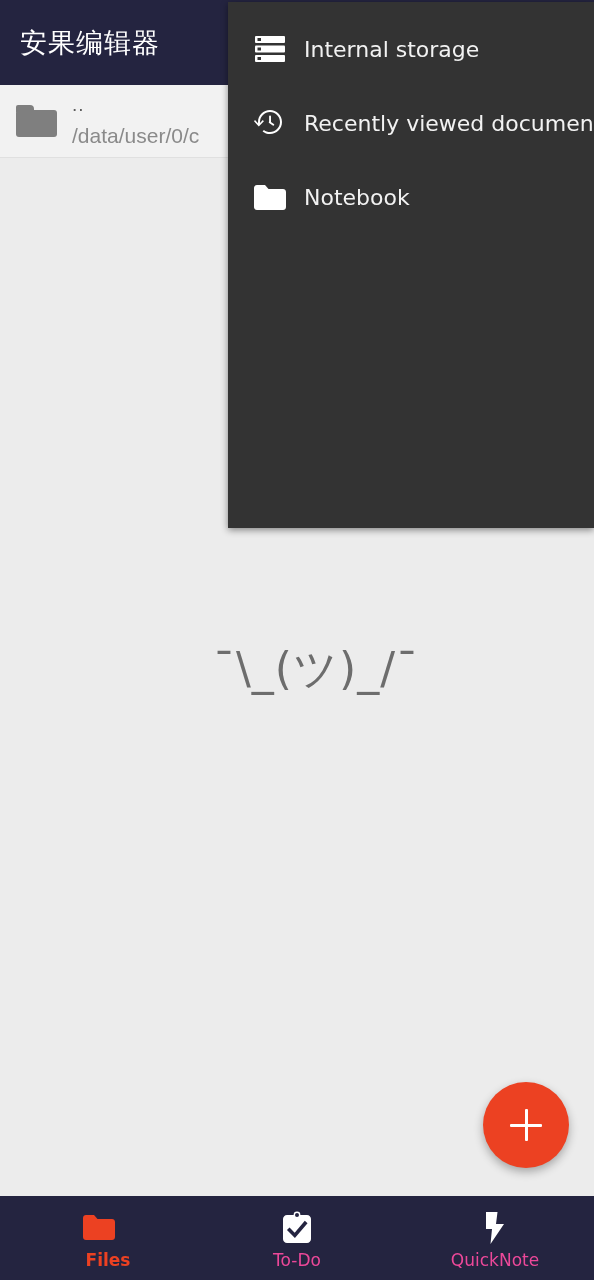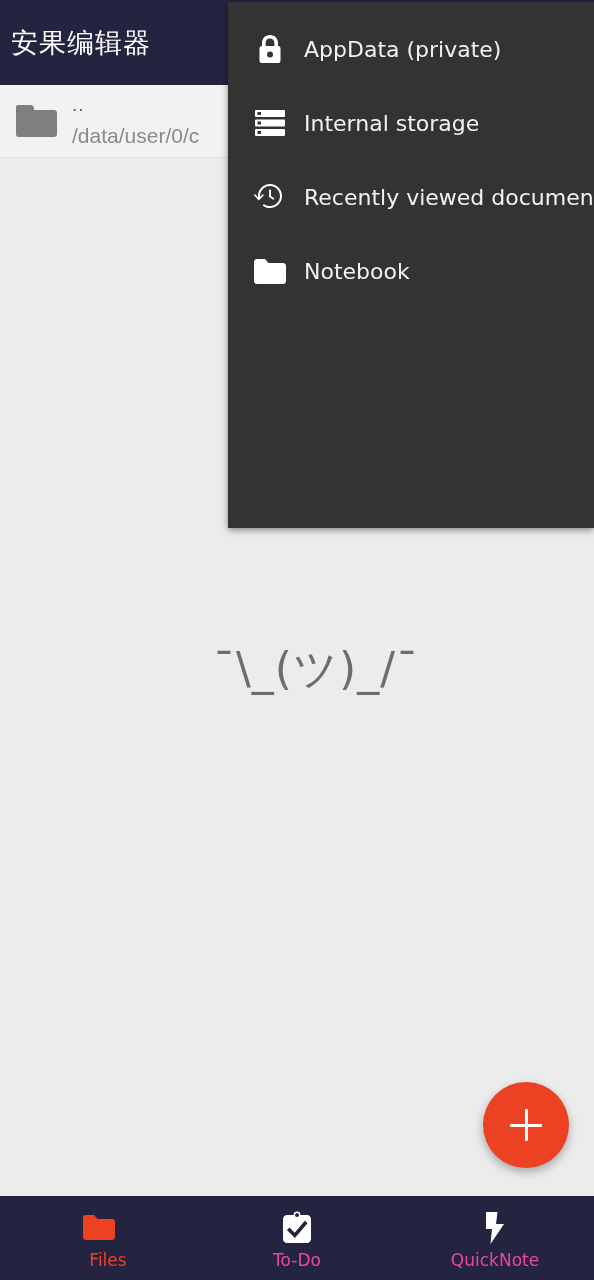--- a/index.html
+++ b/index.html
@@ -20,21 +20,21 @@
   .header {
     position:absolute; top:0; left:0;
     width:594px; height:85px;
     background:#242440;
     display:flex; align-items:center;
   }
   .header-title {
     color:#ffffff;
     font-size:27px;
     letter-spacing:1px;
-    padding-left:11px;
+    padding-left:20px;
     font-family:Liberation Mono, monospace;
     white-space:nowrap;
   }
 
   
   .path-row {
     position:absolute; top:85px; left:0;
     width:594px; height:73px;
     background:#f2f2f2;
     border-bottom:1px solid #e0e0e0;
@@ -164,21 +164,21 @@
     width:34px; height:34px;
     display:flex; align-items:center; justify-content:center;
     margin-bottom:5px;
   }
   .nav-icon svg { display:block; }
   .nav-label {
     font-size:17px;
     color:#ec4899;
     font-family:"DejaVu Sans", sans-serif;
   }
-  .nav-item.active .nav-label { color:#ec4122; font-weight:normal;margin-left:18px; }
+  .nav-item.active .nav-label { color:#ec4122; font-weight:bold;margin-left:18px; }
 </style>
 </head>
 <body>
 
 <div id="app">
 
   <div class="header">
     <div class="header-title">安果编辑器</div>
   </div>
 
@@ -191,30 +191,20 @@
       <div class="path-full">/data/user/0/c</div>
     </div>
   </div>
 
   <div class="empty-state">¯\_(ツ)_/¯</div>
 
   <div class="fab"></div>
 
   <div class="menu">
 
-    <div class="menu-item">
-      <span class="menu-icon">
-        <svg width="30" height="32" viewBox="0 0 30 32">
-          <path d="M15 2 C10.2 2 7 5.6 7 10 L7 13 L10.6 13 L10.6 10 C10.6 7.3 12.3 5.5 15 5.5 C17.7 5.5 19.4 7.3 19.4 10 L19.4 13 L23 13 L23 10 C23 5.6 19.8 2 15 2 Z" fill="#ffffff"></path>
-          <rect x="4.5" y="13" width="21" height="17" rx="2.5" fill="#ffffff"></rect>
-          <circle cx="15" cy="21.5" r="3" fill="#333333"></circle>
-        </svg>
-      </span>
-      <span class="menu-label">AppData (private)</span>
-    </div>
 
 
     <div class="menu-item">
       <span class="menu-icon">
         <svg width="32" height="28" viewBox="0 0 32 28">
           <rect x="1" y="1" width="30" height="7" rx="1" fill="#ffffff"></rect>
           <rect x="1" y="10.5" width="30" height="7" rx="1" fill="#ffffff"></rect>
           <rect x="1" y="20" width="30" height="7" rx="1" fill="#ffffff"></rect>
           <rect x="3.5" y="3" width="3.5" height="3" fill="#333333"></rect>
           <rect x="3.5" y="12.5" width="3.5" height="3" fill="#333333"></rect>

